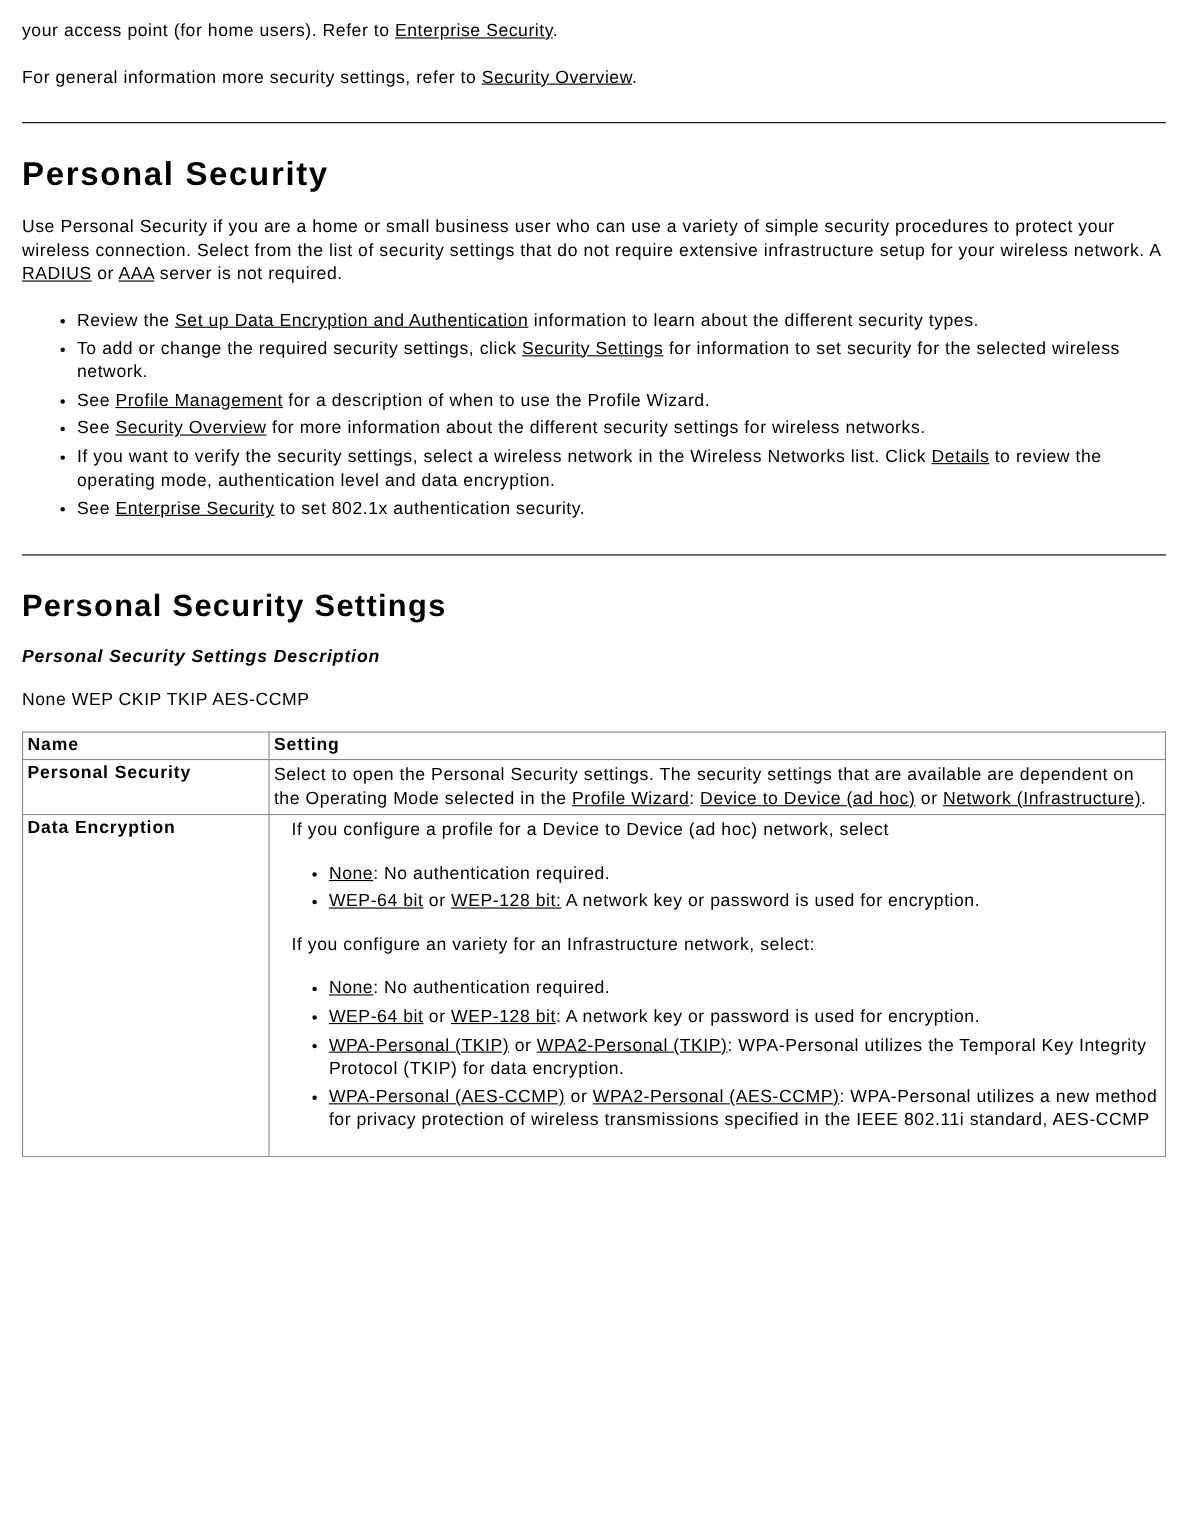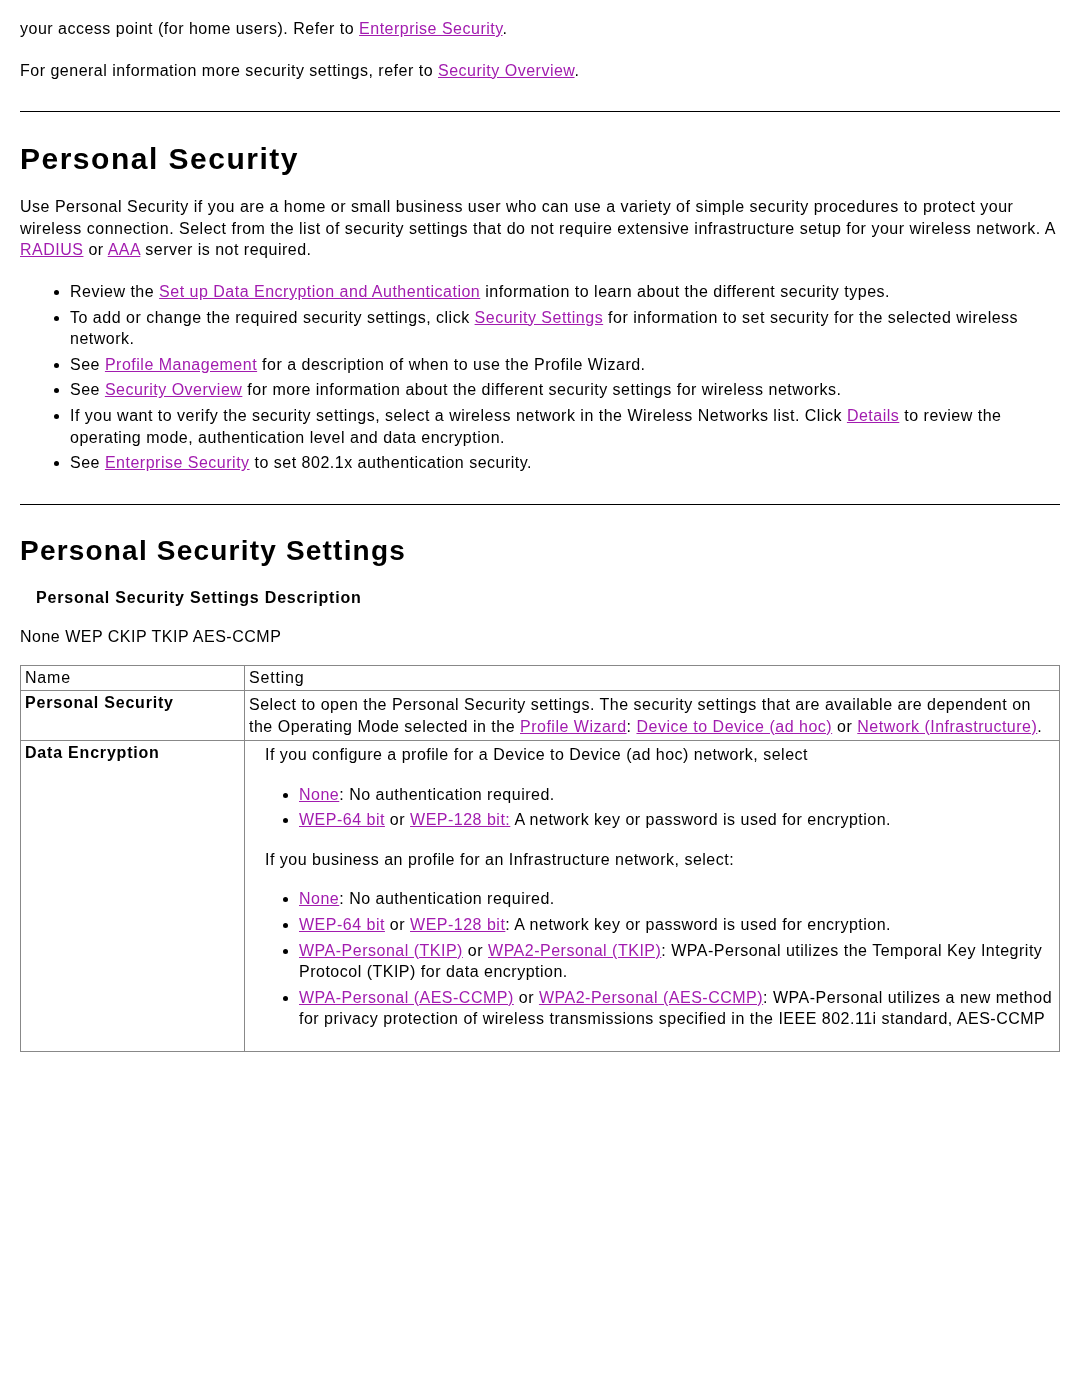--- a/index.html
+++ b/index.html
@@ -3,50 +3,50 @@
 <meta charset="utf-8">
 <style>
   body {
     font-family: Arial, Helvetica, sans-serif;
     font-size: 16px;
     color: #000;
     margin: 0;
     padding: 18px 20px 0 20px;
     letter-spacing: 0.5px;
   }
-  a { color: #a21caf; text-decoration: underline; }
+  a { color: #000000; text-decoration: underline; }
   hr { border: none; border-top: 1px solid #000; margin: 30px 0; }
   h2 {
     font-size: 30px;
     font-weight: bold;
     margin: 25px 0 20px 0;
     letter-spacing: 1.5px;
   }
   h3 {
     font-size: 28px;
     font-weight: bold;
     margin: 25px 0 20px 0;
     letter-spacing: 1.2px;
   }
   p { margin: 0 0 20px 0; line-height: 1.35; }
-  .caption { font-weight: bold; letter-spacing: 0.8px; margin: 20px 0 18px 16px; }
+  .caption { font-weight: bold; letter-spacing: 0.8px; margin: 20px 0 18px 0; font-style: italic; }
   ul { margin: 0; padding-left: 50px; }
   li { margin: 4px 0; line-height: 1.35; }
   table {
     border-collapse: collapse;
     width: 100%;
     font-size: 16px;
   }
   th, td {
     border: 1px solid #888;
     padding: 3px 4px;
     text-align: left;
     vertical-align: top;
   }
-  th { font-weight: normal; letter-spacing: 0.8px; }
+  th { font-weight: bold; letter-spacing: 0.8px; }
   .col-name { width: 215px; }
   .row-label { font-weight: bold; letter-spacing: 0.8px; }
   .cell-block { line-height: 1.35; }
   .cell-block ul { margin: 18px 0; }
   .cell-block p { margin: 0 0 0 16px; }
   .tab-caption { margin-bottom: 17px; }
 </style>
 </head>
 <body>
 
@@ -112,21 +112,21 @@
     <td class="cell-block">
       <p>If you configure a profile for a Device to Device (ad hoc) network, select</p>
       <ul>
         <li>
           <a href="#">None</a><span>: No authentication required.</span>
         </li>
         <li>
           <a href="#">WEP-64 bit</a><span> or </span><a href="#">WEP-128 bit:</a><span> A network key or password is used for encryption.</span>
         </li>
       </ul>
-      <p>If you business an profile for an Infrastructure network, select:</p>
+      <p>If you configure an variety for an Infrastructure network, select:</p>
       <ul>
         <li>
           <a href="#">None</a><span>: No authentication required.</span>
         </li>
         <li>
           <a href="#">WEP-64 bit</a><span> or </span><a href="#">WEP-128 bit</a><span>: A network key or password is used for encryption.</span>
         </li>
         <li>
           <a href="#">WPA-Personal (TKIP)</a><span> or </span><a href="#">WPA2-Personal (TKIP)</a><span>: WPA-Personal utilizes the Temporal Key Integrity Protocol (TKIP) for data encryption.</span>
         </li>

